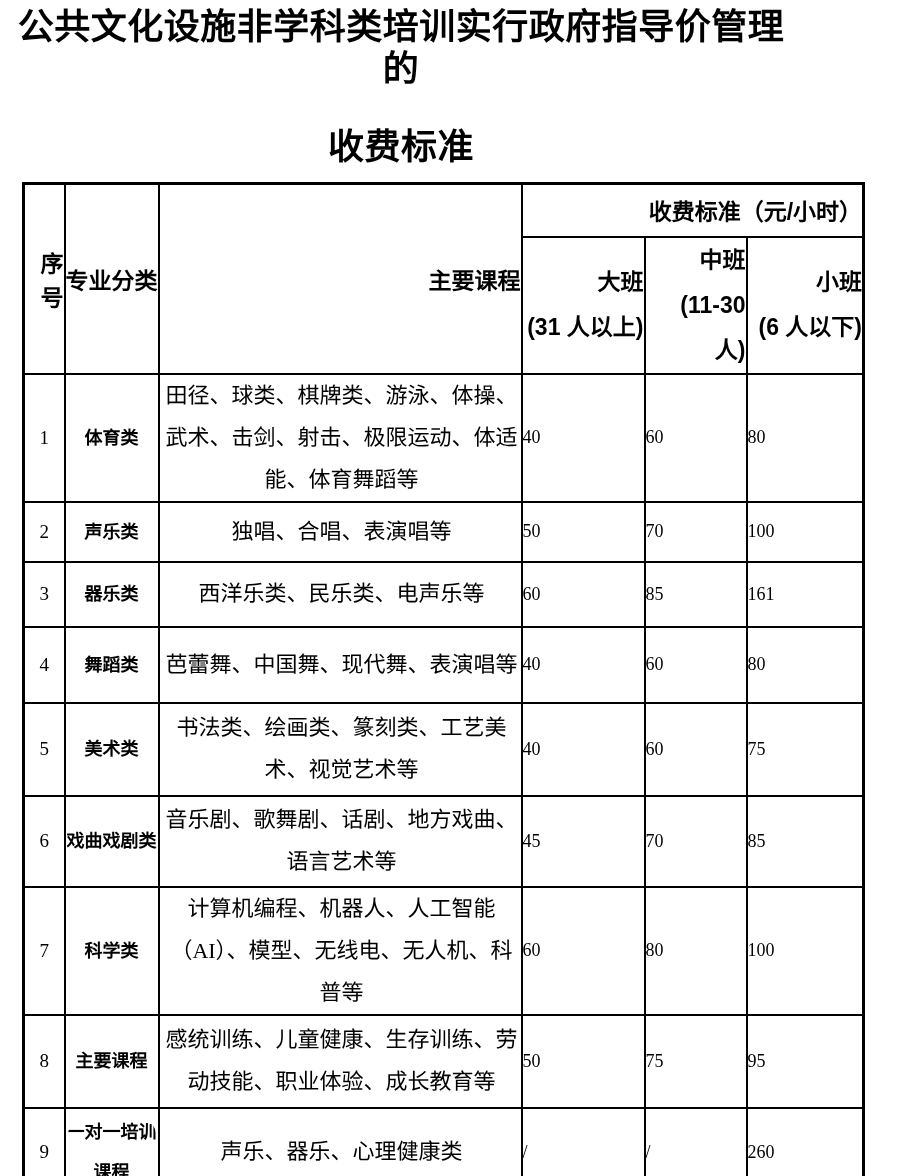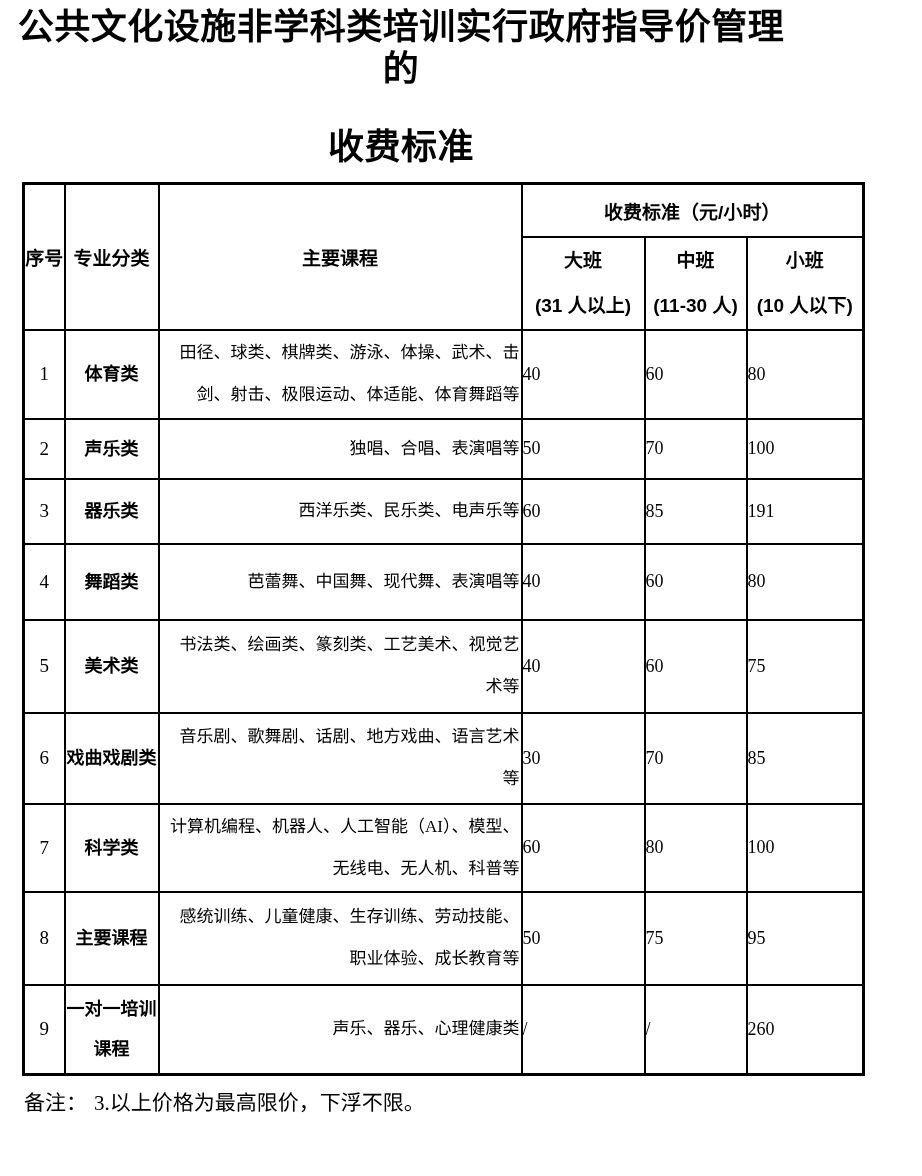--- a/index.html
+++ b/index.html
@@ -32,22 +32,22 @@
     border: 3px solid #000;
   }
   .fee-table th, .fee-table td {
     border: 2px solid #000;
     vertical-align: middle;
     overflow: hidden;
   }
   .fee-table thead th {
     font-family: "Liberation Sans", "DejaVu Sans", sans-serif;
     font-weight: bold;
-    font-size: 19px;
-    text-align: center;
+    font-size: 23px;
+    text-align: right;
   }
   .fee-table thead tr.hdr-top { height: 53px; }
   .fee-table thead tr.hdr-sub { height: 93px; }
   .fee-table thead th.fee-group { border-bottom-width: 2px; }
   .class-name, .class-size { display: block; line-height: 45px; }
 
   
   col.w-index    { width: 41px; }
   col.w-category { width: 94px; }
   col.w-courses  { width: 363px; }
@@ -70,24 +70,25 @@
     font-size: 19px;
     font-family: "Liberation Serif", "DejaVu Serif", serif;
   }
   td.c-category {
     text-align: center;
     font-weight: bold;
     font-size: 18px;
     line-height: 40px;
     font-family: "Liberation Sans", "DejaVu Sans", sans-serif;
     padding: 0;
+    border-radius: 32px;
   }
   td.c-courses {
-    text-align: right;
-    font-size: 17px;
+    text-align: center;
+    font-size: 22px;
     line-height: 42px;
     padding: 0 1px 0 4px;
     font-family: "Liberation Serif", "DejaVu Serif", serif;
   }
   td.c-fee {
     text-align: left;
     font-size: 18px;
     font-family: "Liberation Serif", "DejaVu Serif", serif;
   }
 
@@ -143,21 +144,21 @@
         <th>
           <span class="class-name">大班</span>
           <span class="class-size">(31 人以上)</span>
         </th>
         <th>
           <span class="class-name">中班</span>
           <span class="class-size">(11-30 人)</span>
         </th>
         <th>
           <span class="class-name">小班</span>
-          <span class="class-size">(10 人以下)</span>
+          <span class="class-size">(6 人以下)</span>
         </th>
       </tr>
     </thead>
     <tbody id="fee-table-body">
   <tr>
     <td class="c-index">1</td>
     <td class="c-category">体育类</td>
     <td class="c-courses">田径、球类、棋牌类、游泳、体操、武术、击剑、射击、极限运动、体适能、体育舞蹈等</td>
     <td class="c-fee">40</td>
     <td class="c-fee">60</td>
@@ -172,21 +173,21 @@
     <td class="c-fee">70</td>
     <td class="c-fee">100</td>
   </tr>
 
   <tr>
     <td class="c-index">3</td>
     <td class="c-category">器乐类</td>
     <td class="c-courses">西洋乐类、民乐类、电声乐等</td>
     <td class="c-fee">60</td>
     <td class="c-fee">85</td>
-    <td class="c-fee">191</td>
+    <td class="c-fee">161</td>
   </tr>
 
   <tr>
     <td class="c-index">4</td>
     <td class="c-category">舞蹈类</td>
     <td class="c-courses">芭蕾舞、中国舞、现代舞、表演唱等</td>
     <td class="c-fee">40</td>
     <td class="c-fee">60</td>
     <td class="c-fee">80</td>
   </tr>
@@ -197,21 +198,21 @@
     <td class="c-courses">书法类、绘画类、篆刻类、工艺美术、视觉艺术等</td>
     <td class="c-fee">40</td>
     <td class="c-fee">60</td>
     <td class="c-fee">75</td>
   </tr>
 
   <tr>
     <td class="c-index">6</td>
     <td class="c-category">戏曲戏剧类</td>
     <td class="c-courses">音乐剧、歌舞剧、话剧、地方戏曲、语言艺术等</td>
-    <td class="c-fee">30</td>
+    <td class="c-fee">45</td>
     <td class="c-fee">70</td>
     <td class="c-fee">85</td>
   </tr>
 
   <tr>
     <td class="c-index">7</td>
     <td class="c-category">科学类</td>
     <td class="c-courses">计算机编程、机器人、人工智能（AI）、模型、无线电、无人机、科普等</td>
     <td class="c-fee">60</td>
     <td class="c-fee">80</td>

